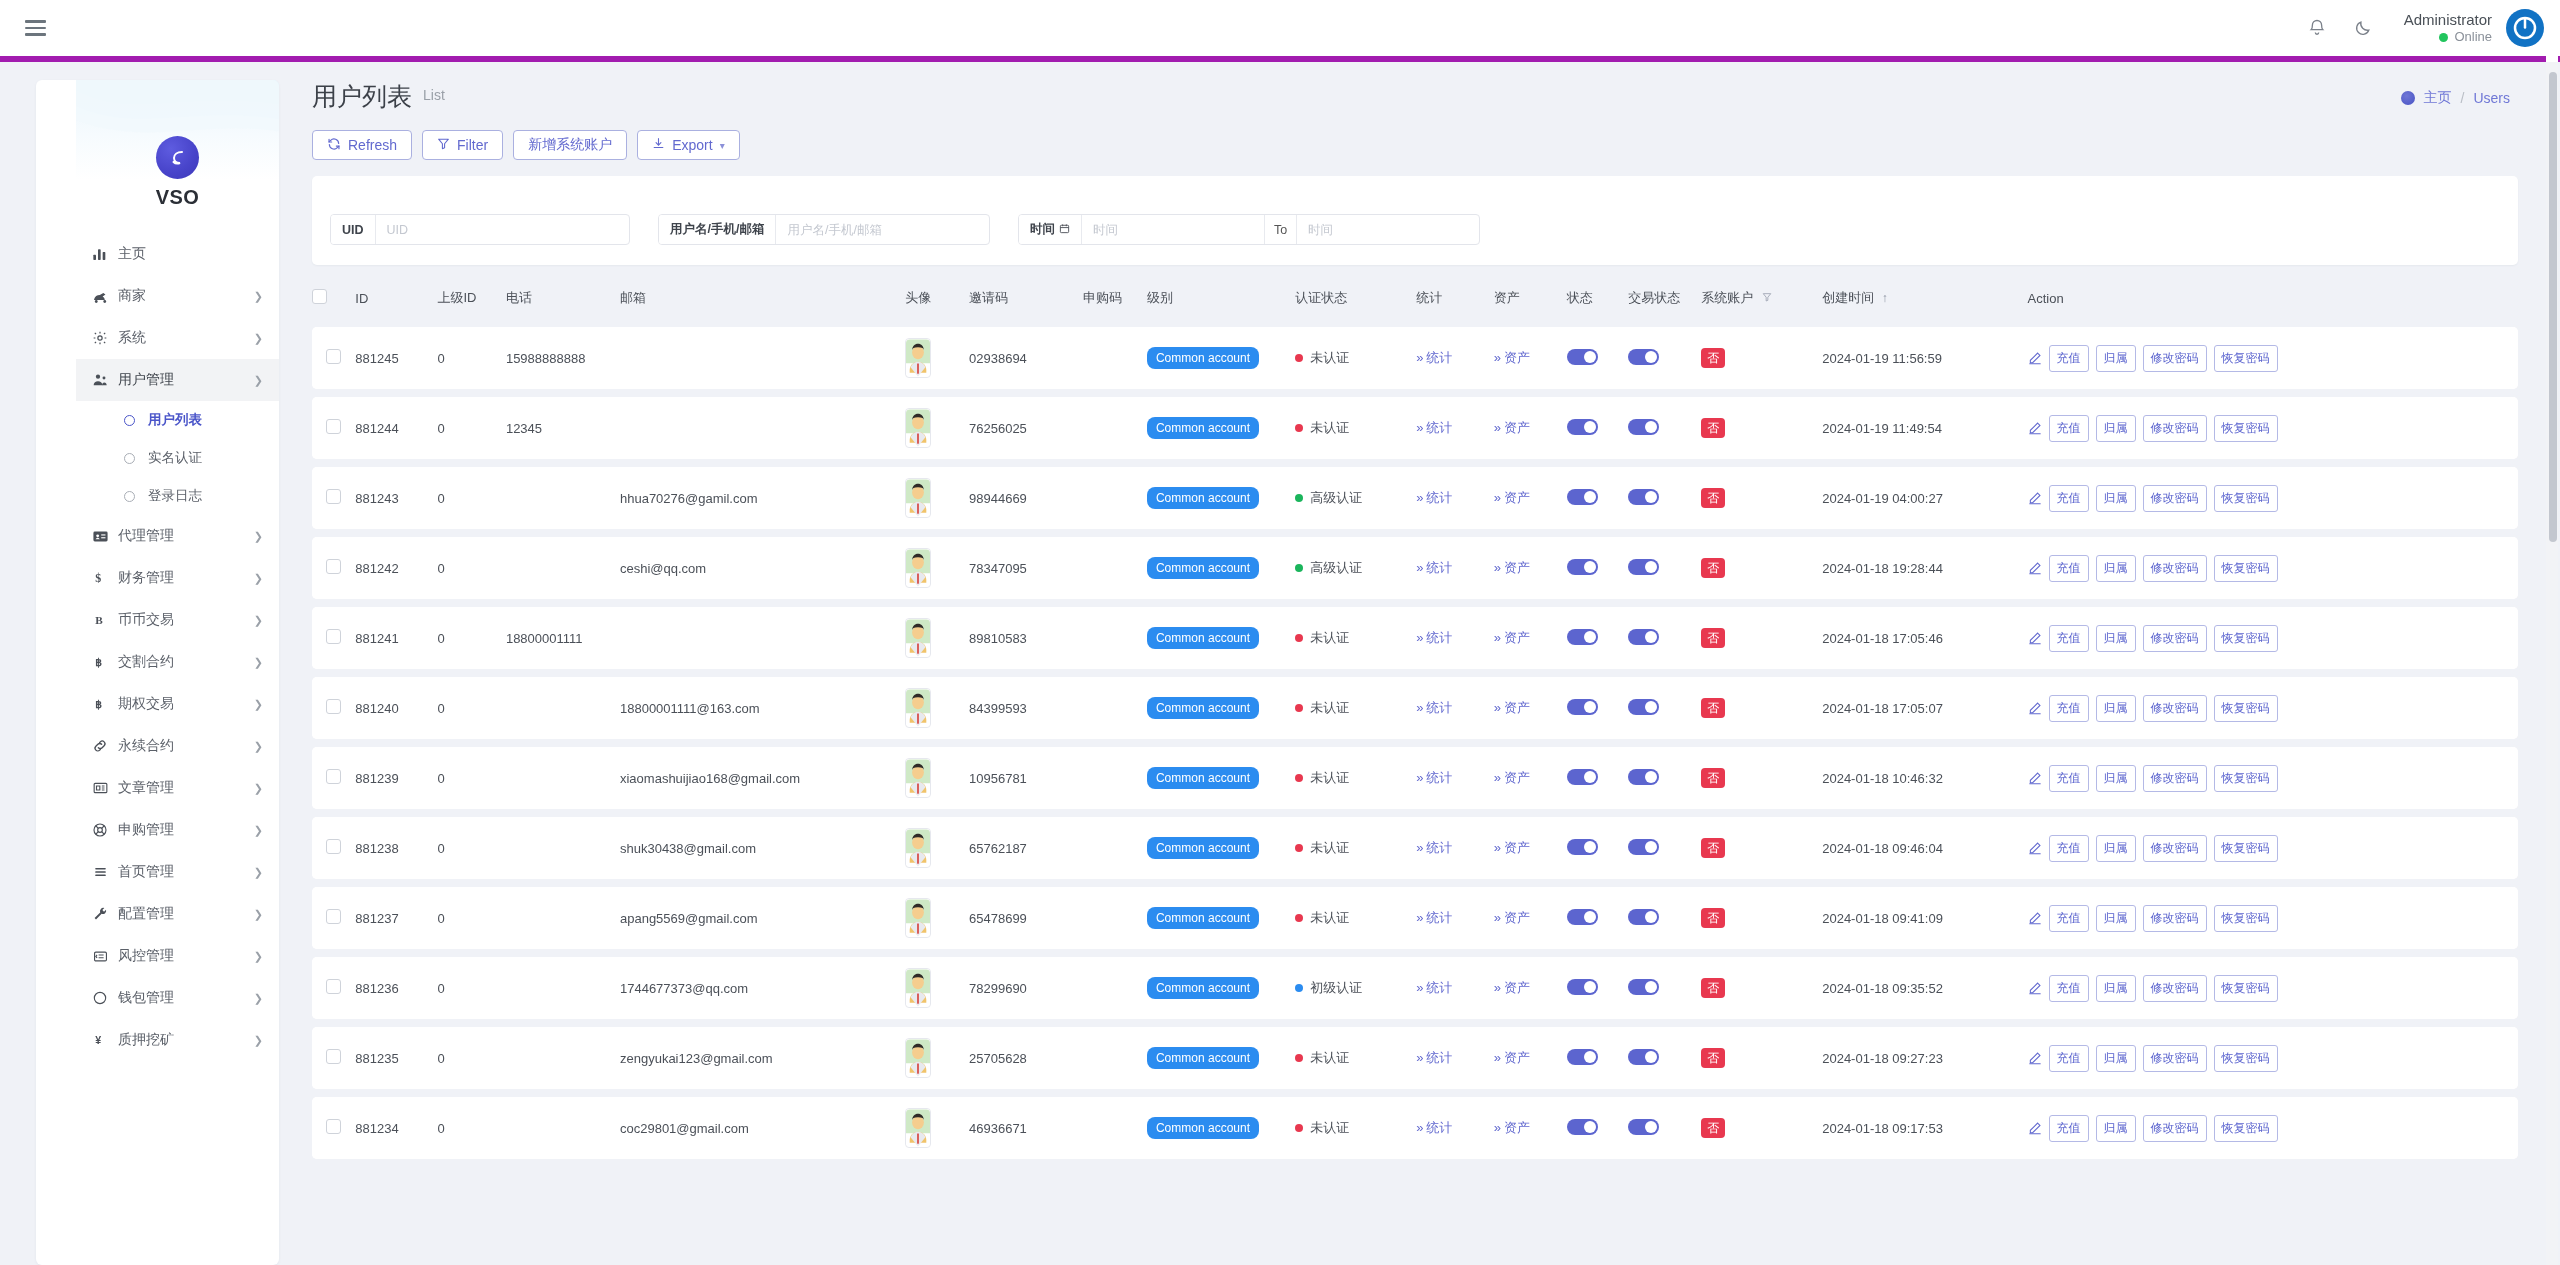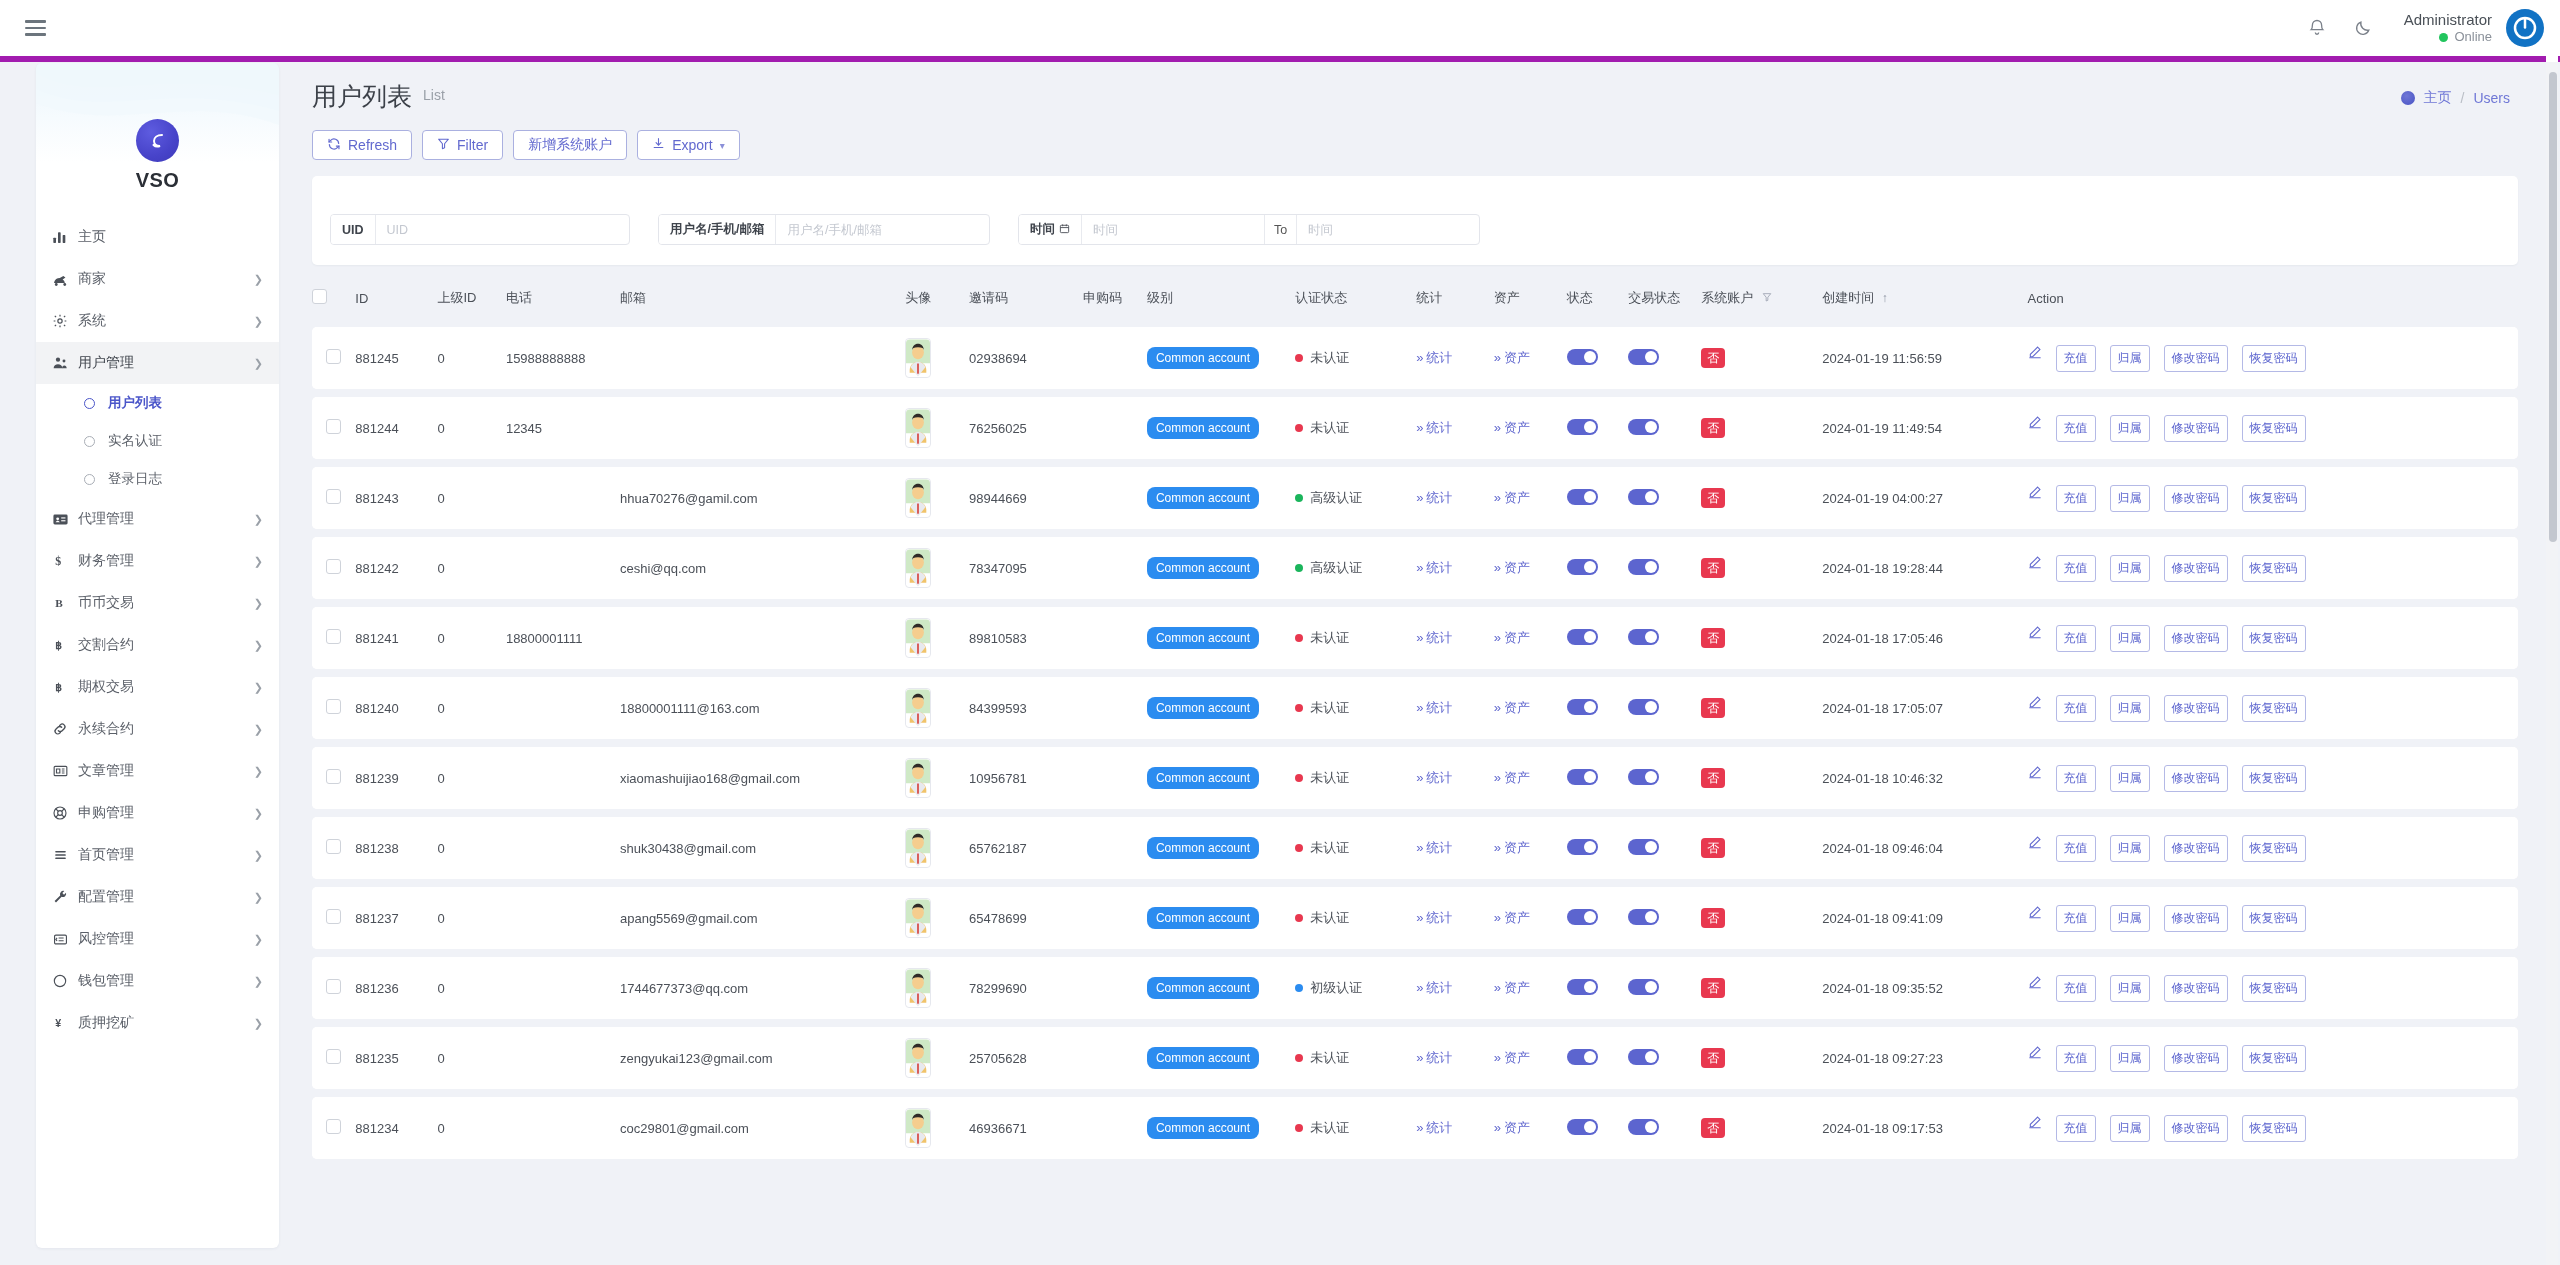--- a/index.html
+++ b/index.html
@@ -25,23 +25,24 @@
   .user-texts { text-align:right; line-height:1.25; }
   .user-name { font-size:15px; color:#4a5057; }
   .user-status { font-size:13px; color:#8a9099; display:flex; align-items:center; justify-content:flex-end; gap:6px; }
   .dot-online { width:9px; height:9px; border-radius:50%; background:#22c55e; display:inline-block; }
   .avatar-ring { width:38px; height:38px; border-radius:50%; background:#1172c4;
     display:flex; align-items:center; justify-content:center; }
   .avatar-ring svg { display:block; }
 
   
   .sidebar {
-    position:absolute; left:36px; top:63px; width:243px; height:1185px;
+    position:absolute; left:36px; top:80px; width:243px; height:1185px;
     background:#ffffff; border-radius:6px; overflow:hidden;
     box-shadow: 0 1px 3px rgba(40,50,80,.06);
+    padding-left: 40px;
   }
   .sb-hero { position:relative; height:100px; overflow:hidden;
     background: linear-gradient(180deg,#eaf4fb 0%, #f6fbfe 55%, #ffffff 100%); }
   .sb-hero svg { position:absolute; top:0; left:0; }
   .brand { position:relative; margin-top:-44px; display:flex; flex-direction:column;
     align-items:center; padding-bottom:18px; }
   .brand-logo { width:43px; height:43px; border-radius:50%;
     background: radial-gradient(circle at 35% 30%, #5e5ce0 0%, #4743c9 60%, #3d39b8 100%);
     display:flex; align-items:center; justify-content:center; position:relative; }
   .brand-logo .swoosh { position:absolute; width:24px; height:24px; }
@@ -128,21 +129,21 @@
   .cdot { width:8px; height:8px; border-radius:50%; display:inline-block; }
   .lnk { color:#6269cf; font-size:13px; cursor:pointer; white-space:nowrap; }
   .lnk .gg { color:#6269cf; margin-right:3px; }
 
   .toggle { width:31px; height:16px; border-radius:9px; background:#5c65cf; position:relative;
             display:inline-block; cursor:pointer; }
   .toggle::after { content:""; position:absolute; width:12px; height:12px; border-radius:50%;
             background:#fff; top:2px; right:2px; }
   .sysno { width:24px; height:20px; border-radius:4px; background:#e8384f; color:#fff;
            font-size:12px; display:inline-flex; align-items:center; justify-content:center; }
-  .acts { display:flex; gap:14px; }
+  .acts { display:flex; align-items:center; gap:7px; }
   .pencil { color:#6269cf; cursor:pointer; display:inline-flex; }
   .minibtn { border:1px solid #b4b9e6; color:#5c65cf; background:#fff; border-radius:3px;
              font-size:12px; padding:4px 7px; cursor:pointer; font-family:inherit; white-space:nowrap;}
   .sortarrow { color:#8c92a0; font-size:12px; margin-left:4px; }
   .funnel { color:#9aa0ae; margin-left:5px; }
 
   
   .vscroll { position:absolute; right:2px; top:62px; width:12px; height:1203px; background:#f2f3f6; z-index:50;}
   .vthumb { position:absolute; right:3px; top:72px; width:8px; height:470px; border-radius:4px;
             background:#c3c7cf; z-index:51; }

